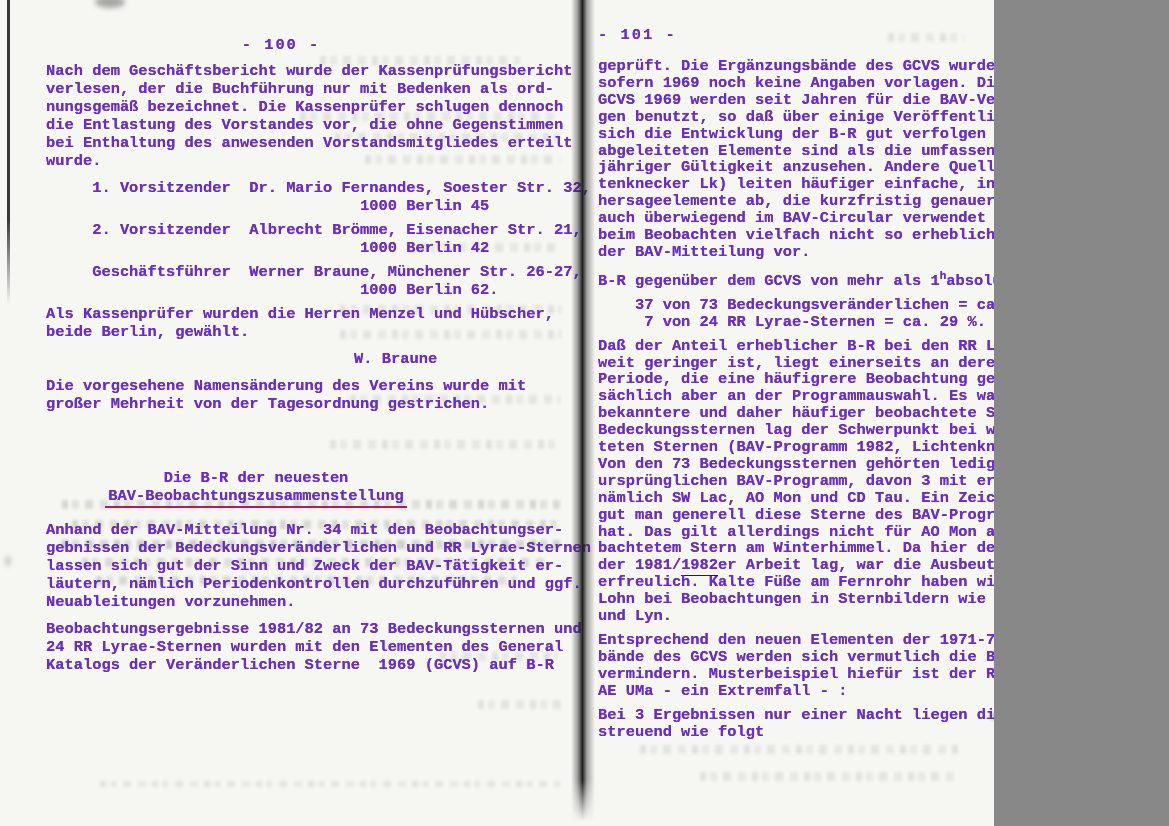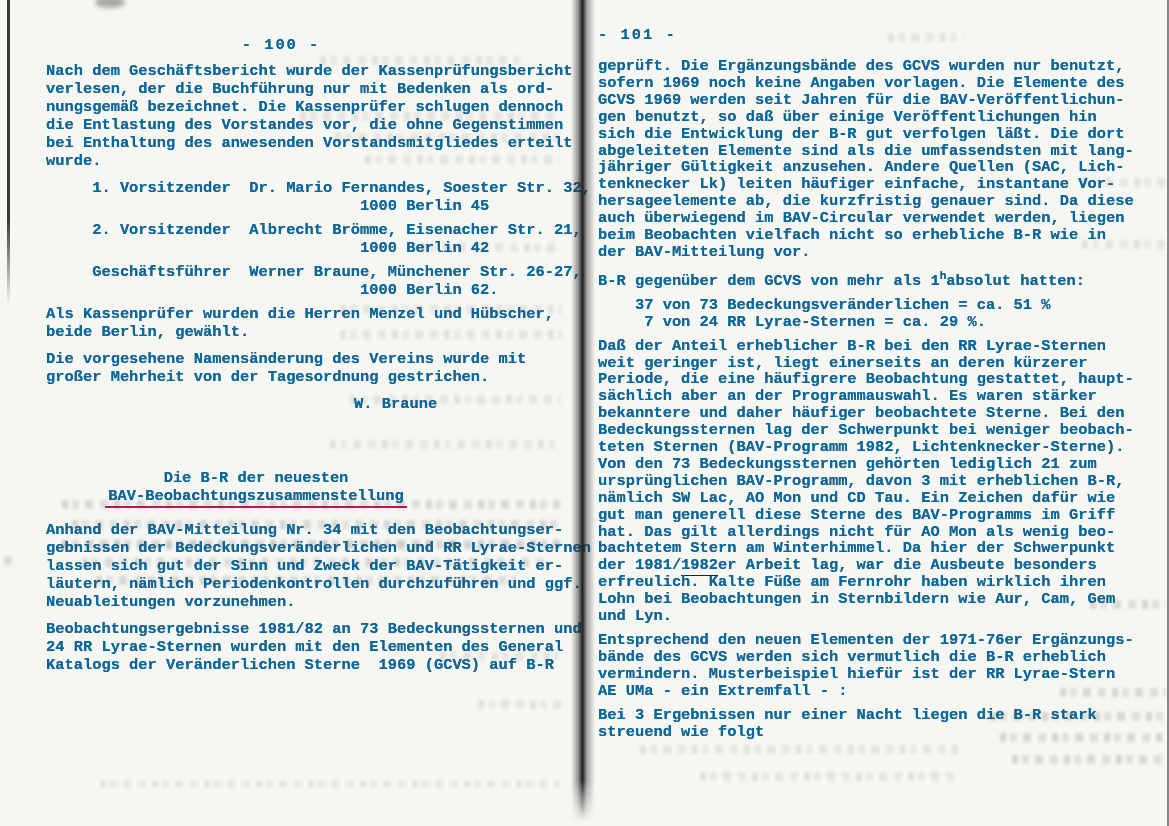--- a/index.html
+++ b/index.html
@@ -1,20 +1,20 @@
 <!DOCTYPE html>
 <html><head>
 <meta charset="utf-8">
 <style>
   html,body{margin:0;padding:0;background:#888;}
   #scan{
-    position:relative;width:1167px;height:826px;overflow:hidden;
+    position:relative;width:994px;height:826px;overflow:hidden;
     background:#f6f6f3;
     font-family:"Liberation Mono","DejaVu Sans Mono",monospace;
-    font-weight:700;color:#0369a1;
+    font-weight:700;color:#6d28d9;
     text-shadow:0 0 .6px rgba(30,30,30,.65);
   }
   
   .col{position:absolute;}
   #left-col{left:46px;top:36px;width:526px;}
   #right-col{left:598px;top:26px;width:566px;}
   .mono-block{white-space:pre;font-size:15.4px;margin:0;}
   #left-col .mono-block{line-height:18px;margin-bottom:9px;}
   #right-col .mono-block{line-height:16.9px;margin-bottom:7px;}
   .pagenum{white-space:pre;font-size:15.4px;letter-spacing:2px;}
@@ -67,23 +67,23 @@
 bei Enthaltung des anwesenden Vorstandsmitgliedes erteilt
 wurde.</div>
     <div class="mono-block board-item">     1. Vorsitzender  Dr. Mario Fernandes, Soester Str. 32,
                                   1000 Berlin 45</div>
     <div class="mono-block board-item">     2. Vorsitzender  Albrecht Brömme, Eisenacher Str. 21,
                                   1000 Berlin 42</div>
     <div class="mono-block board-item">     Geschäftsführer  Werner Braune, Münchener Str. 26-27,
                                   1000 Berlin 62.</div>
     <div class="mono-block">Als Kassenprüfer wurden die Herren Menzel und Hübscher,
 beide Berlin, gewählt.</div>
+    <div class="mono-block signature-line">W. Braune</div>
     <div class="mono-block">Die vorgesehene Namensänderung des Vereins wurde mit
 großer Mehrheit von der Tagesordnung gestrichen.</div>
-    <div class="mono-block signature-line">W. Braune</div>
     <div class="mono-block section-heading"><span>Die B-R der neuesten</span>
 <span class="heading-underline">BAV-Beobachtungszusammenstellung</span></div>
     <div class="mono-block">Anhand der BAV-Mitteilung Nr. 34 mit den Beobachtungser-
 gebnissen der Bedeckungsveränderlichen und RR Lyrae-Sternen
 lassen sich gut der Sinn und Zweck der BAV-Tätigkeit er-
 läutern, nämlich Periodenkontrollen durchzuführen und ggf.
 Neuableitungen vorzunehmen.</div>
     <div class="mono-block">Beobachtungsergebnisse 1981/82 an 73 Bedeckungssternen und
 24 RR Lyrae-Sternen wurden mit den Elementen des General
 Katalogs der Veränderlichen Sterne  1969 (GCVS) auf B-R</div>

